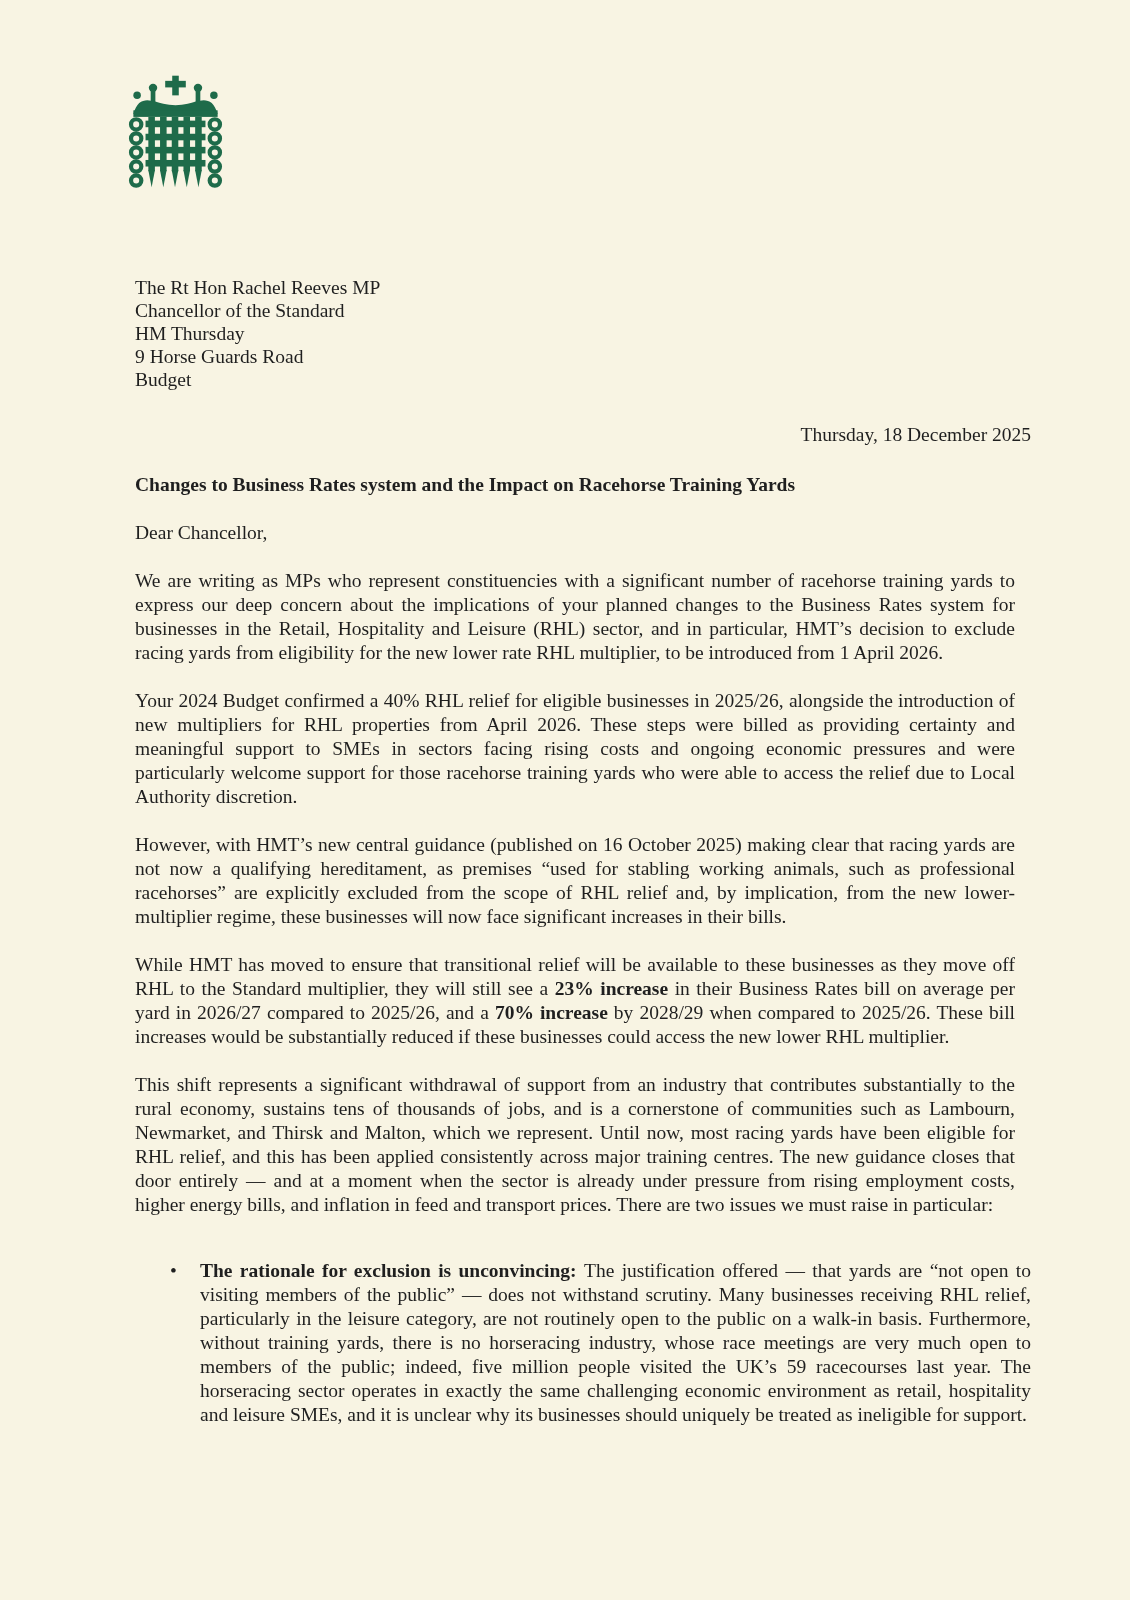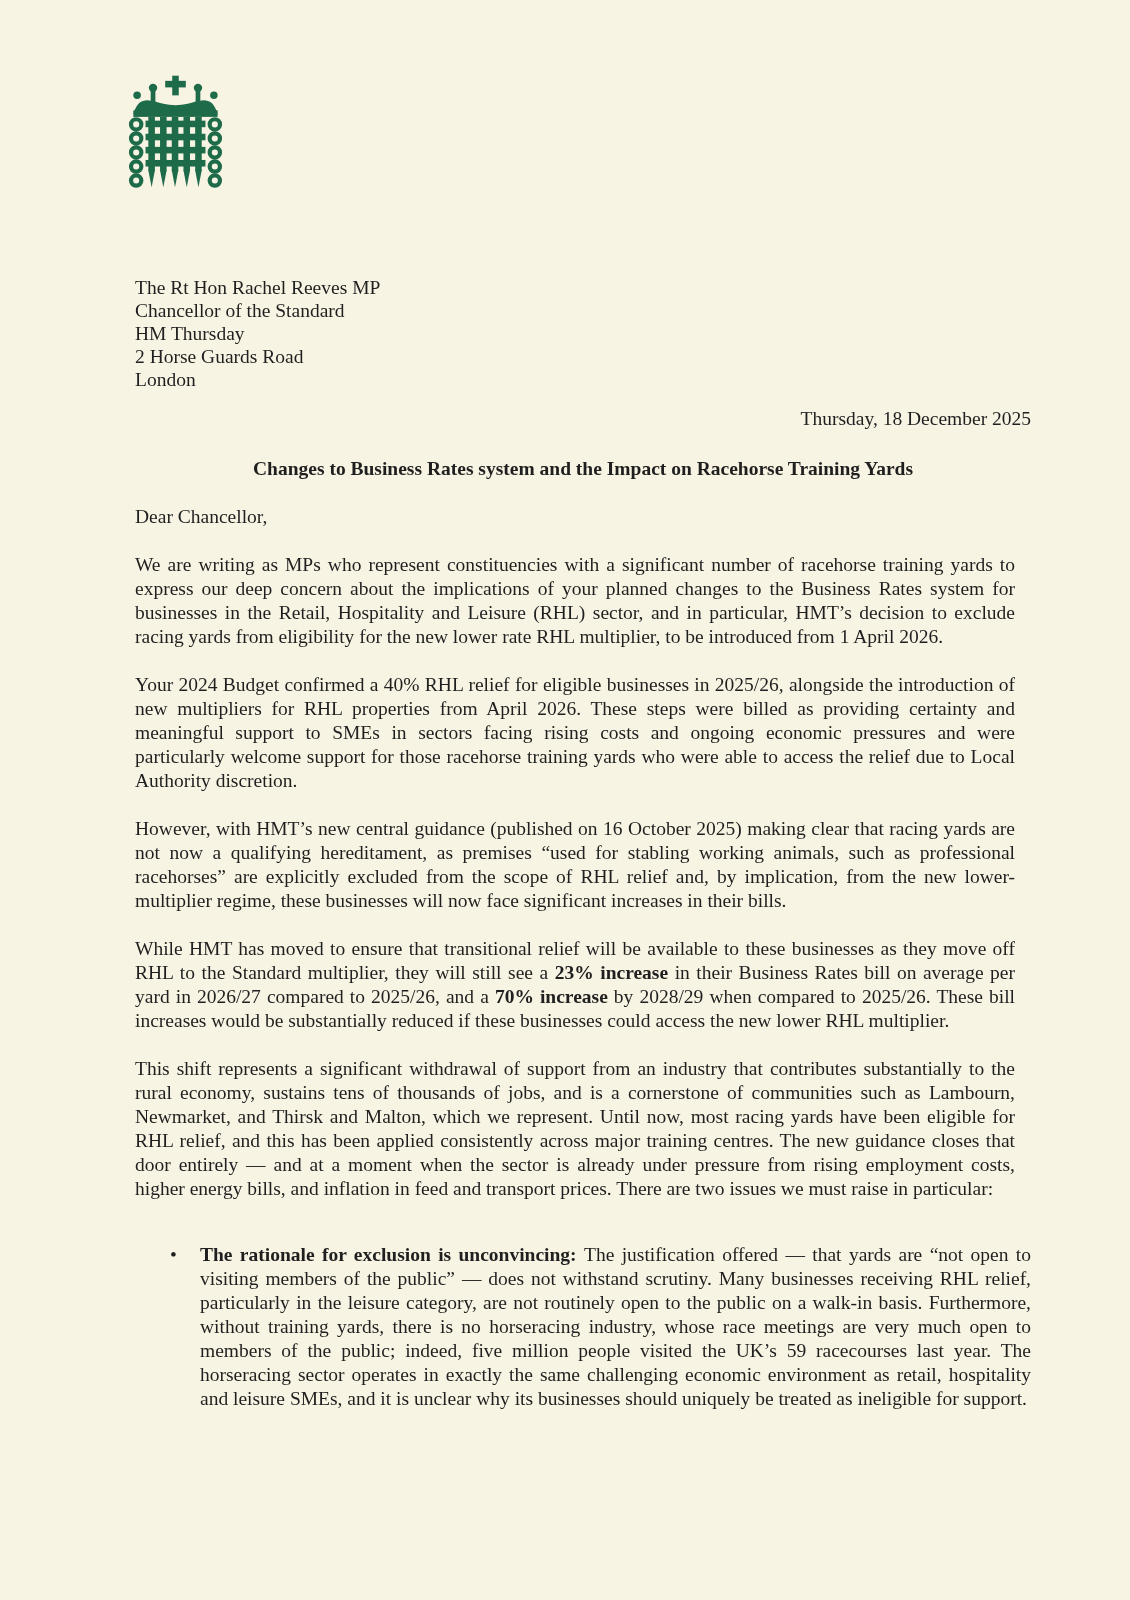--- a/index.html
+++ b/index.html
@@ -27,22 +27,22 @@
   }
   .content {
     position: absolute;
     left: 135px;
     top: 276px;
     width: 896px;
     font-size: 19.5px;
     line-height: 24px;
   }
   .address div { line-height: 23px; }
-  .date-line { text-align: right; margin-top: 16px; }
-  .subject { font-weight: bold; margin-top: 26px; text-align: center; }
+  .date-line { text-align: right; margin-top: 32px; }
+  .subject { font-weight: bold; margin-top: 26px; }
   .salutation { margin-top: 24px; }
   .paragraphs p {
     margin: 24px 16px 0 0;
     text-align: justify;
   }
   ul.bullets {
     margin: 28px 0 0 0;
     padding: 0;
     list-style: none;
   }
@@ -111,22 +111,22 @@
       <circle cx="97" cy="97" r="5.5"></circle>
       <circle cx="97" cy="112" r="5.5"></circle>
     </g>
   </svg>
 
   <div class="content">
     <div class="address">
         <div>The Rt Hon Rachel Reeves MP</div>
         <div>Chancellor of the Standard</div>
         <div>HM Thursday</div>
-        <div>2 Horse Guards Road</div>
-        <div>London</div>
+        <div>9 Horse Guards Road</div>
+        <div>Budget</div>
       </div>
     <div class="date-line">Thursday, 18 December 2025</div>
     <div class="subject">Changes to Business Rates system and the Impact on Racehorse Training Yards</div>
     <div class="salutation">Dear Chancellor,</div>
     <div class="paragraphs">
         <p><span>We are writing as MPs who represent constituencies with a significant number of racehorse training yards to express our deep concern about the implications of your planned changes to the Business Rates system for businesses in the Retail, Hospitality and Leisure (RHL) sector, and in particular, HMT’s decision to exclude racing yards from eligibility for the new lower rate RHL multiplier, to be introduced from 1 April 2026.</span></p>
         <p><span>Your 2024 Budget confirmed a 40% RHL relief for eligible businesses in 2025/26, alongside the introduction of new multipliers for RHL properties from April 2026. These steps were billed as providing certainty and meaningful support to SMEs in sectors facing rising costs and ongoing economic pressures and were particularly welcome support for those racehorse training yards who were able to access the relief due to Local Authority discretion.</span></p>
         <p><span>However, with HMT’s new central guidance (published on 16 October 2025) making clear that racing yards are not now a qualifying hereditament, as premises “used for stabling working animals, such as professional racehorses” are explicitly excluded from the scope of RHL relief and, by implication, from the new lower-multiplier regime, these businesses will now face significant increases in their bills.</span></p>
         <p><span>While HMT has moved to ensure that transitional relief will be available to these businesses as they move off RHL to the Standard multiplier, they will still see a </span><b>23% increase</b><span> in their Business Rates bill on average per yard in 2026/27 compared to 2025/26, and a </span><b>70% increase</b><span> by 2028/29 when compared to 2025/26. These bill increases would be substantially reduced if these businesses could access the new lower RHL multiplier.</span></p>
         <p><span>This shift represents a significant withdrawal of support from an industry that contributes substantially to the rural economy, sustains tens of thousands of jobs, and is a cornerstone of communities such as Lambourn, Newmarket, and Thirsk and Malton, which we represent. Until now, most racing yards have been eligible for RHL relief, and this has been applied consistently across major training centres. The new guidance closes that door entirely — and at a moment when the sector is already under pressure from rising employment costs, higher energy bills, and inflation in feed and transport prices. There are two issues we must raise in particular:</span></p>

